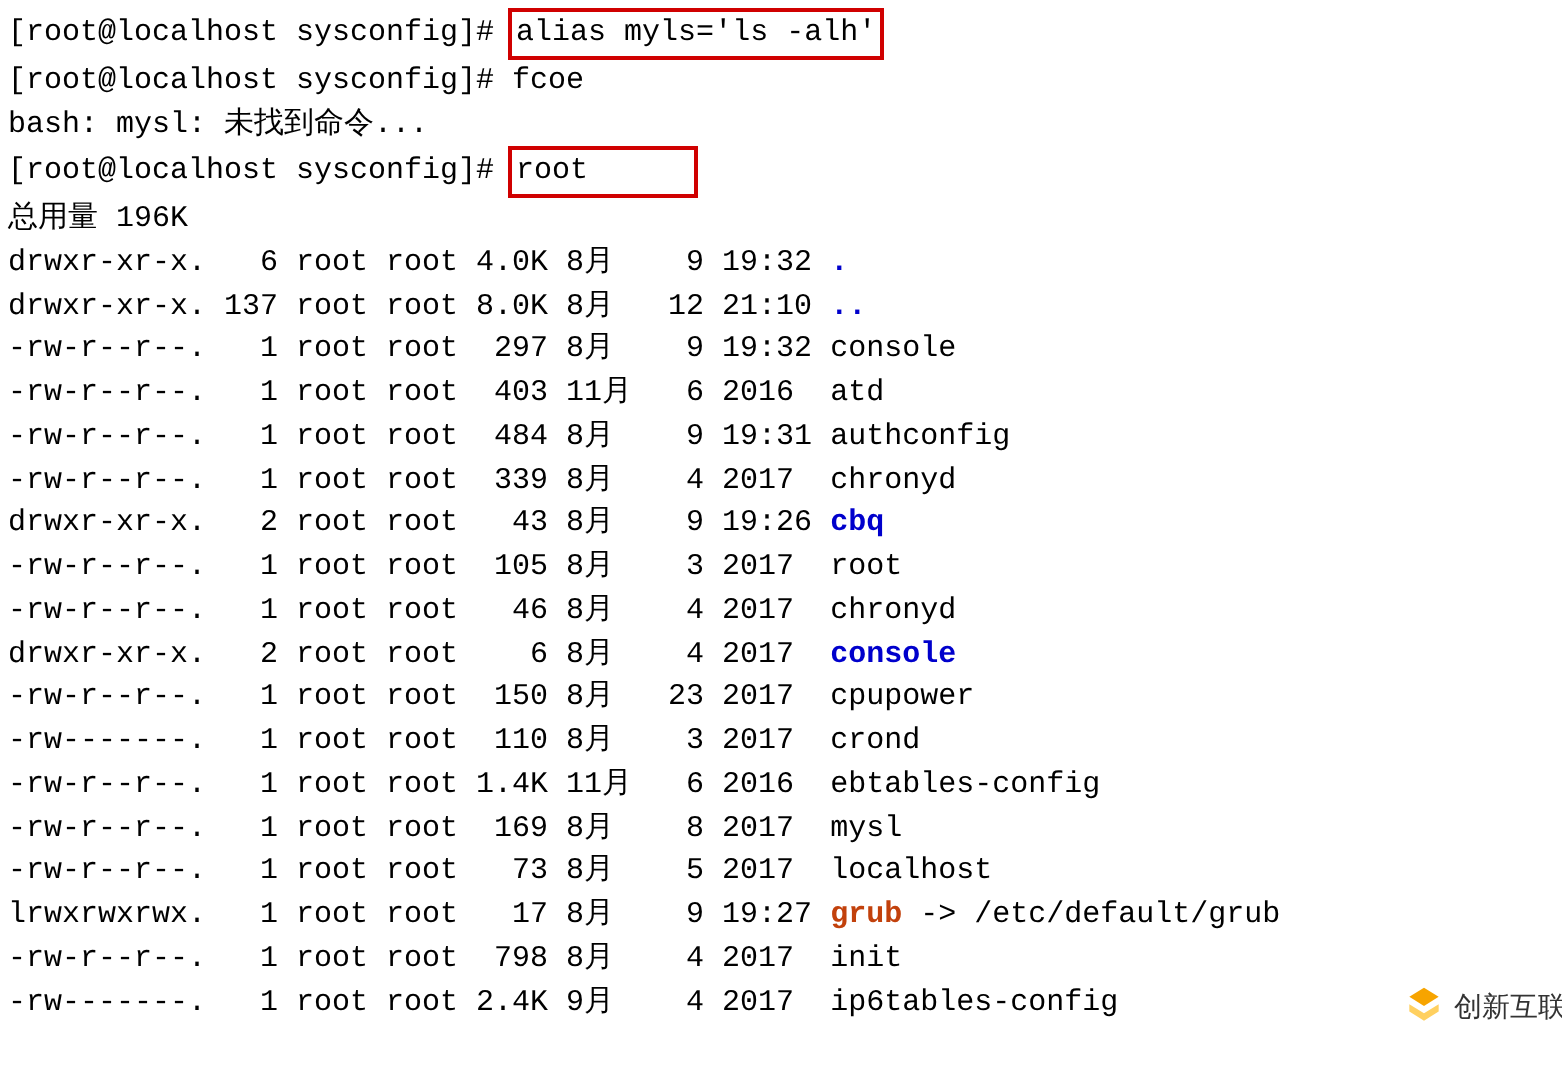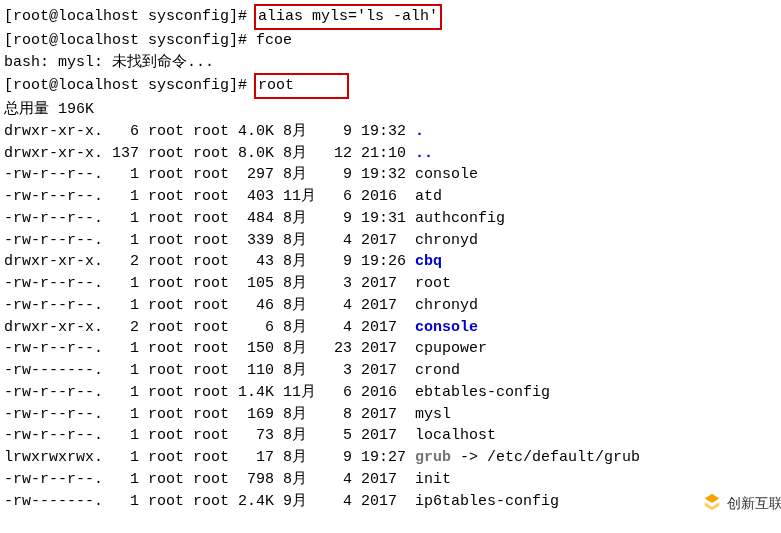--- a/index.html
+++ b/index.html
@@ -11,21 +11,21 @@
     line-height: 1.45;
     color: #000000;
     width: 781px;
     position: relative;
   }
   .line {
     white-space: pre;
     position: relative;
   }
   .blue { color: #0000cc; font-weight: bold; }
-  .cyan { color: #737373; font-weight: bold; }
+  .cyan { color: #c2410c; font-weight: bold; }
   .box {
     border: 2px solid #d00000;
     display: inline-block;
     box-sizing: border-box;
   }
   .box1 {
     padding: 0 2px;
     margin-left: -2px;
   }
   .box2 {

